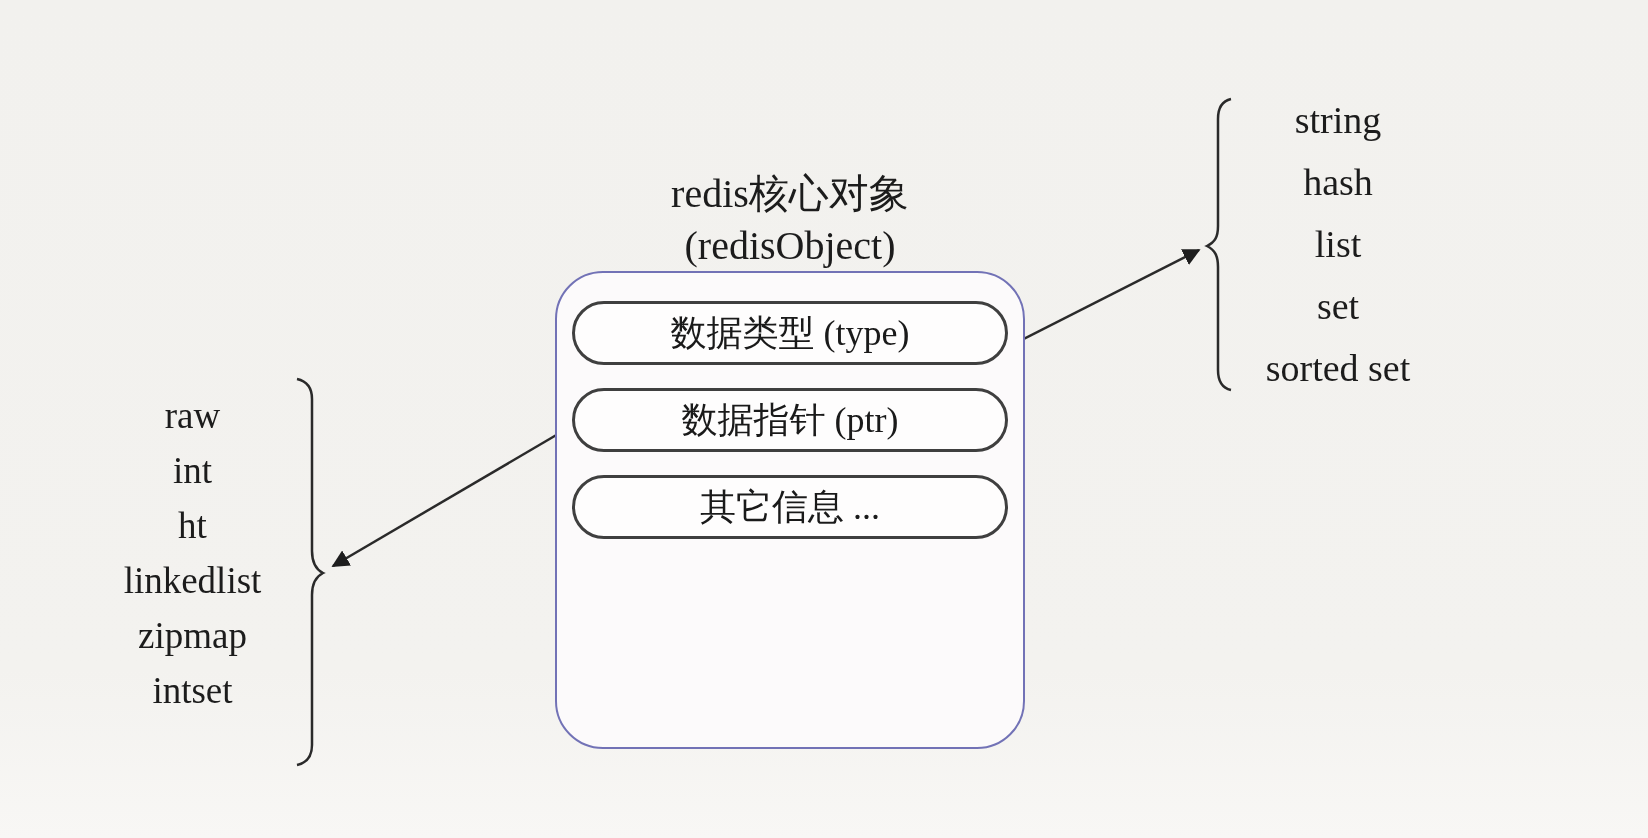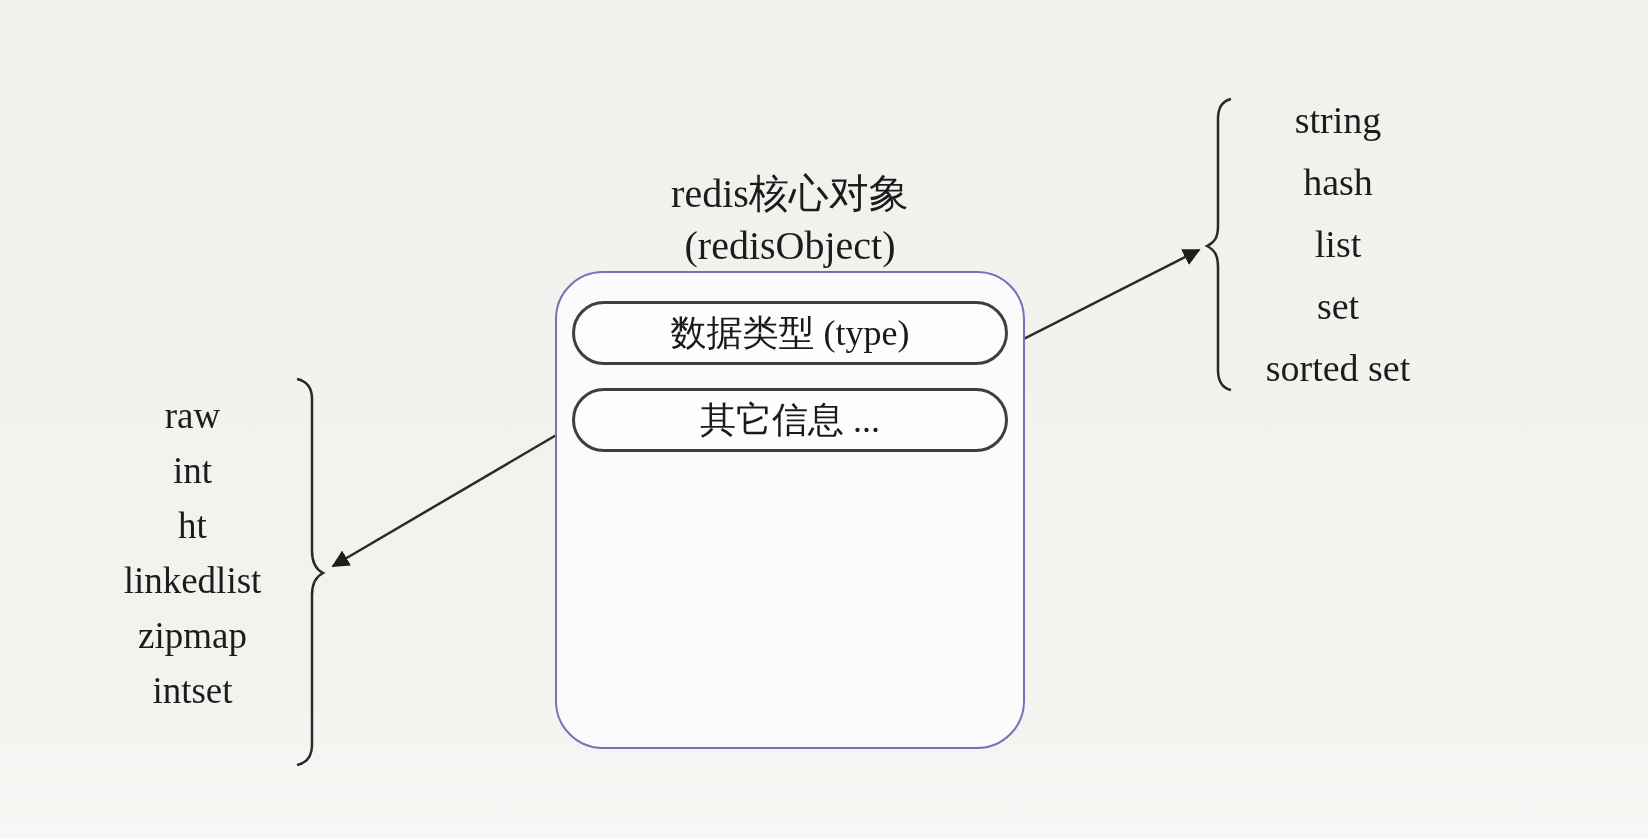--- a/index.html
+++ b/index.html
@@ -102,20 +102,21 @@
     <line x1="570" y1="427" x2="333" y2="566" stroke="#2a2a2a" stroke-width="2.5" marker-end="url(#arrowhead)"></line>
   </svg>
 
   <div class="title">
     <div>redis核心对象</div>
     <div>(redisObject)</div>
   </div>
 
   <div class="core-box">
     <div class="pill">数据类型 (type)</div>
+    <div class="pill">数据指针 (ptr)</div>
     <div class="pill">其它信息 ...</div>
   </div>
 
   <div class="value-list encoding-list">
     <div>raw</div>
     <div>int</div>
     <div>ht</div>
     <div>linkedlist</div>
     <div>zipmap</div>
     <div>intset</div>

